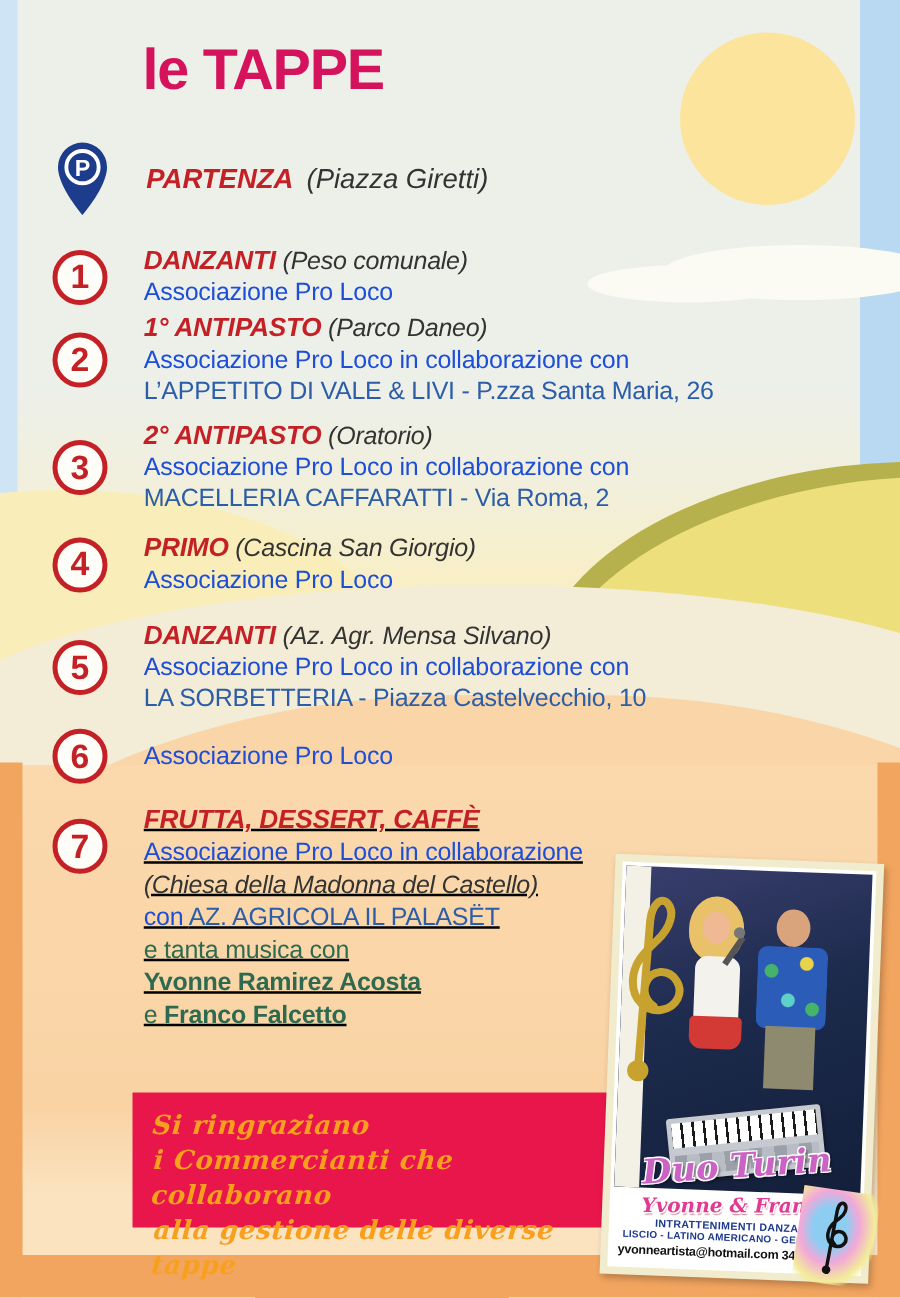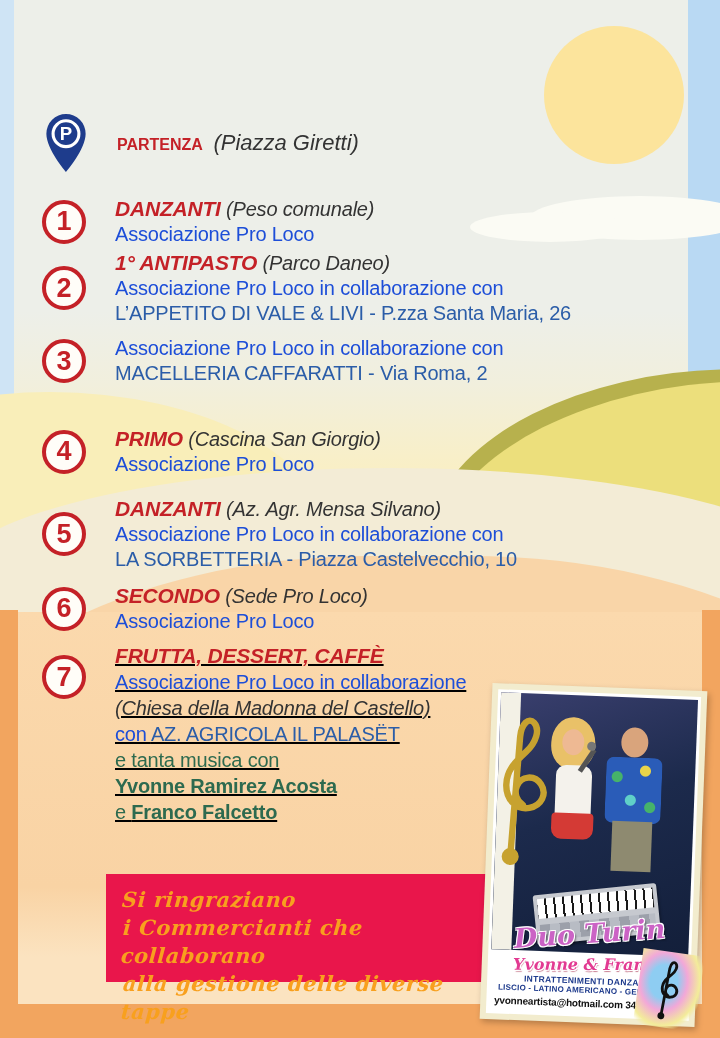--- a/index.html
+++ b/index.html
@@ -34,21 +34,21 @@
   .inner-panel{position:absolute;left:18px;top:612px;width:684px;height:392px;
     background:linear-gradient(180deg,#fbd9ad 0%,#f9d3a4 70%,#fbe3c0 88%,#fbe3c0 100%);}
 
   
   .page-title{position:absolute;left:114px;top:28px;font-size:46px;font-weight:bold;
     color:var(--title-pink);letter-spacing:-1px;}
 
   
   .partenza-row{position:absolute;left:42px;top:112px;display:flex;align-items:center;}
   .pin{width:48px;height:62px;margin-right:27px;flex:0 0 48px;}
-  .partenza-label{font-size:16px;font-weight:bold;color:var(--stop-red);}
+  .partenza-label{font-size:22px;font-weight:bold;font-style:italic;color:var(--stop-red);}
   .partenza-loc{font-size:22px;font-style:italic;color:#333;margin-left:6px;}
 
   
   .stop-row{position:absolute;left:42px;right:30px;display:flex;align-items:center;}
   .stop-row.top-align{align-items:flex-start;}
   .stop-circle{flex:0 0 44px;width:44px;height:44px;margin-right:29px;border:4px solid var(--stop-red);
     border-radius:50%;background:#fffdf8;color:var(--stop-red);font-size:27px;font-weight:bold;
     display:flex;align-items:center;justify-content:center;}
   .top-align .stop-circle{margin-top:12px;}
   .stop-text{font-size:20px;line-height:25px;letter-spacing:-0.2px;}
@@ -124,20 +124,21 @@
   <div class="hill-olive"></div>
   <div class="hill-yellow-r"></div>
   <div class="hill-yellow-l"></div>
   <div class="hill-cream"></div>
   <div class="hill-peach"></div>
   <div class="inner-panel"></div>
   <div class="frame-left"></div>
   <div class="frame-right"></div>
   <div class="frame-bottom"></div>
 
+  <div class="page-title">le TAPPE</div>
 
   <div class="partenza-row">
     <svg class="pin" viewBox="0 0 46 60">
       <path d="M23 58 C23 58 4 36 4 21 A19 19 0 1 1 42 21 C42 36 23 58 23 58 Z" fill="#1e3c8c"></path>
       <circle cx="23" cy="21" r="12.5" fill="none" stroke="#ffffff" stroke-width="3"></circle>
       <text x="23" y="27.5" text-anchor="middle" font-family="Liberation Sans, sans-serif" font-size="18" font-weight="bold" fill="#ffffff">P</text>
     </svg>
     <div>
       <span class="partenza-label">PARTENZA</span>
       <span class="partenza-loc">(Piazza Giretti)</span>
@@ -172,20 +173,23 @@
             <div class="stop-line"><span class="s-blue">L’APPETITO DI VALE &amp; LIVI - P.zza Santa Maria, 26</span></div>
           </div>
       </div>
     </div>
 
     <div class="stop-row stop-3">
       <div class="stop-circle">
         <span class="stop-number">3</span>
       </div>
       <div class="stop-text">
+        <div class="stop-title-line">
+          <span class="stop-title">2° ANTIPASTO</span><span class="stop-loc">&nbsp;(Oratorio)</span>
+        </div>
         <div class="stop-lines">
             <div class="stop-line"><span class="s-body">Associazione Pro Loco in collaborazione con</span></div>
             <div class="stop-line"><span class="s-blue">MACELLERIA CAFFARATTI - Via Roma, 2</span></div>
           </div>
       </div>
     </div>
 
     <div class="stop-row stop-4">
       <div class="stop-circle">
         <span class="stop-number">4</span>
@@ -213,23 +217,20 @@
             <div class="stop-line"><span class="s-blue">LA SORBETTERIA - Piazza Castelvecchio, 10</span></div>
           </div>
       </div>
     </div>
 
     <div class="stop-row stop-6">
       <div class="stop-circle">
         <span class="stop-number">6</span>
       </div>
       <div class="stop-text">
-        <div class="stop-title-line">
-          <span class="stop-title">SECONDO</span><span class="stop-loc">&nbsp;(Sede Pro Loco)</span>
-        </div>
         <div class="stop-lines">
             <div class="stop-line"><span class="s-body">Associazione Pro Loco</span></div>
           </div>
       </div>
     </div>
 
     <div class="stop-row stop-7 top-align">
       <div class="stop-circle">
         <span class="stop-number">7</span>
       </div>

